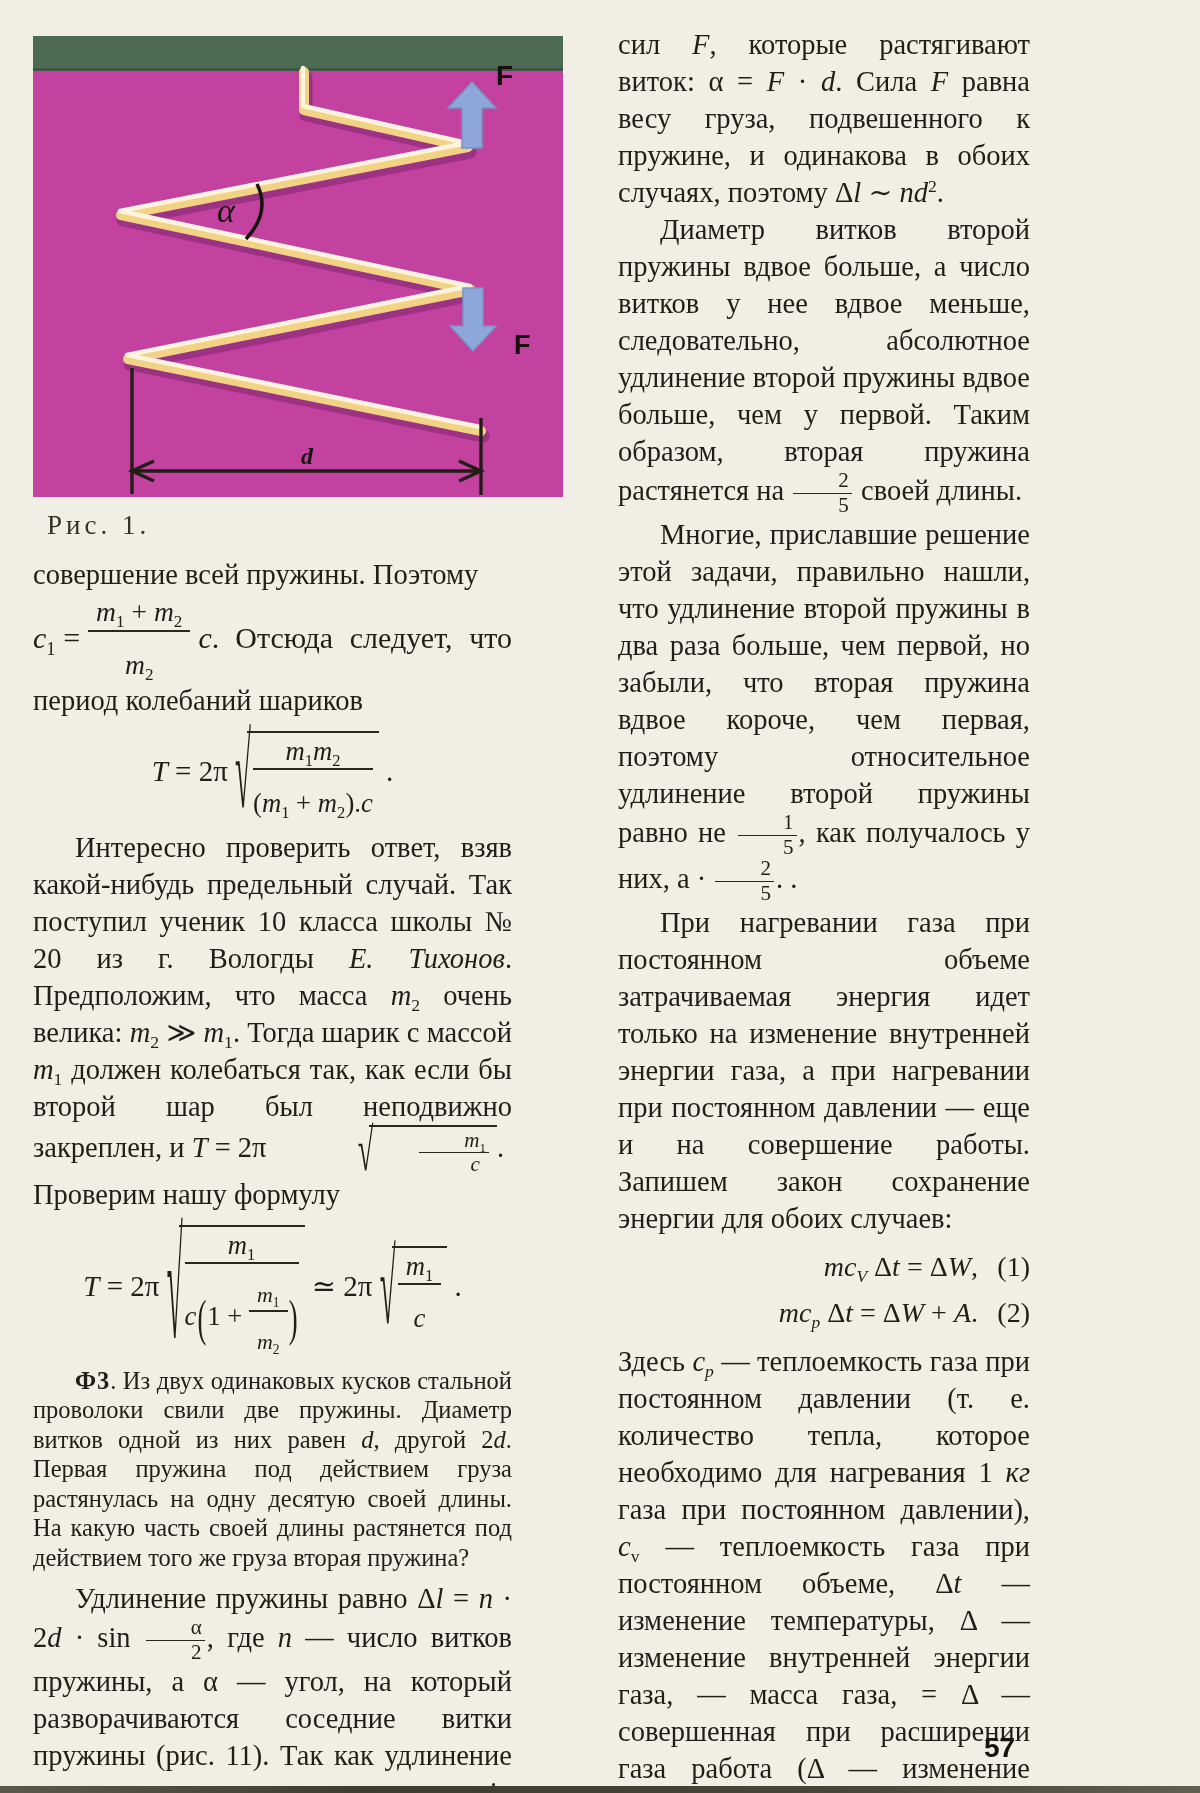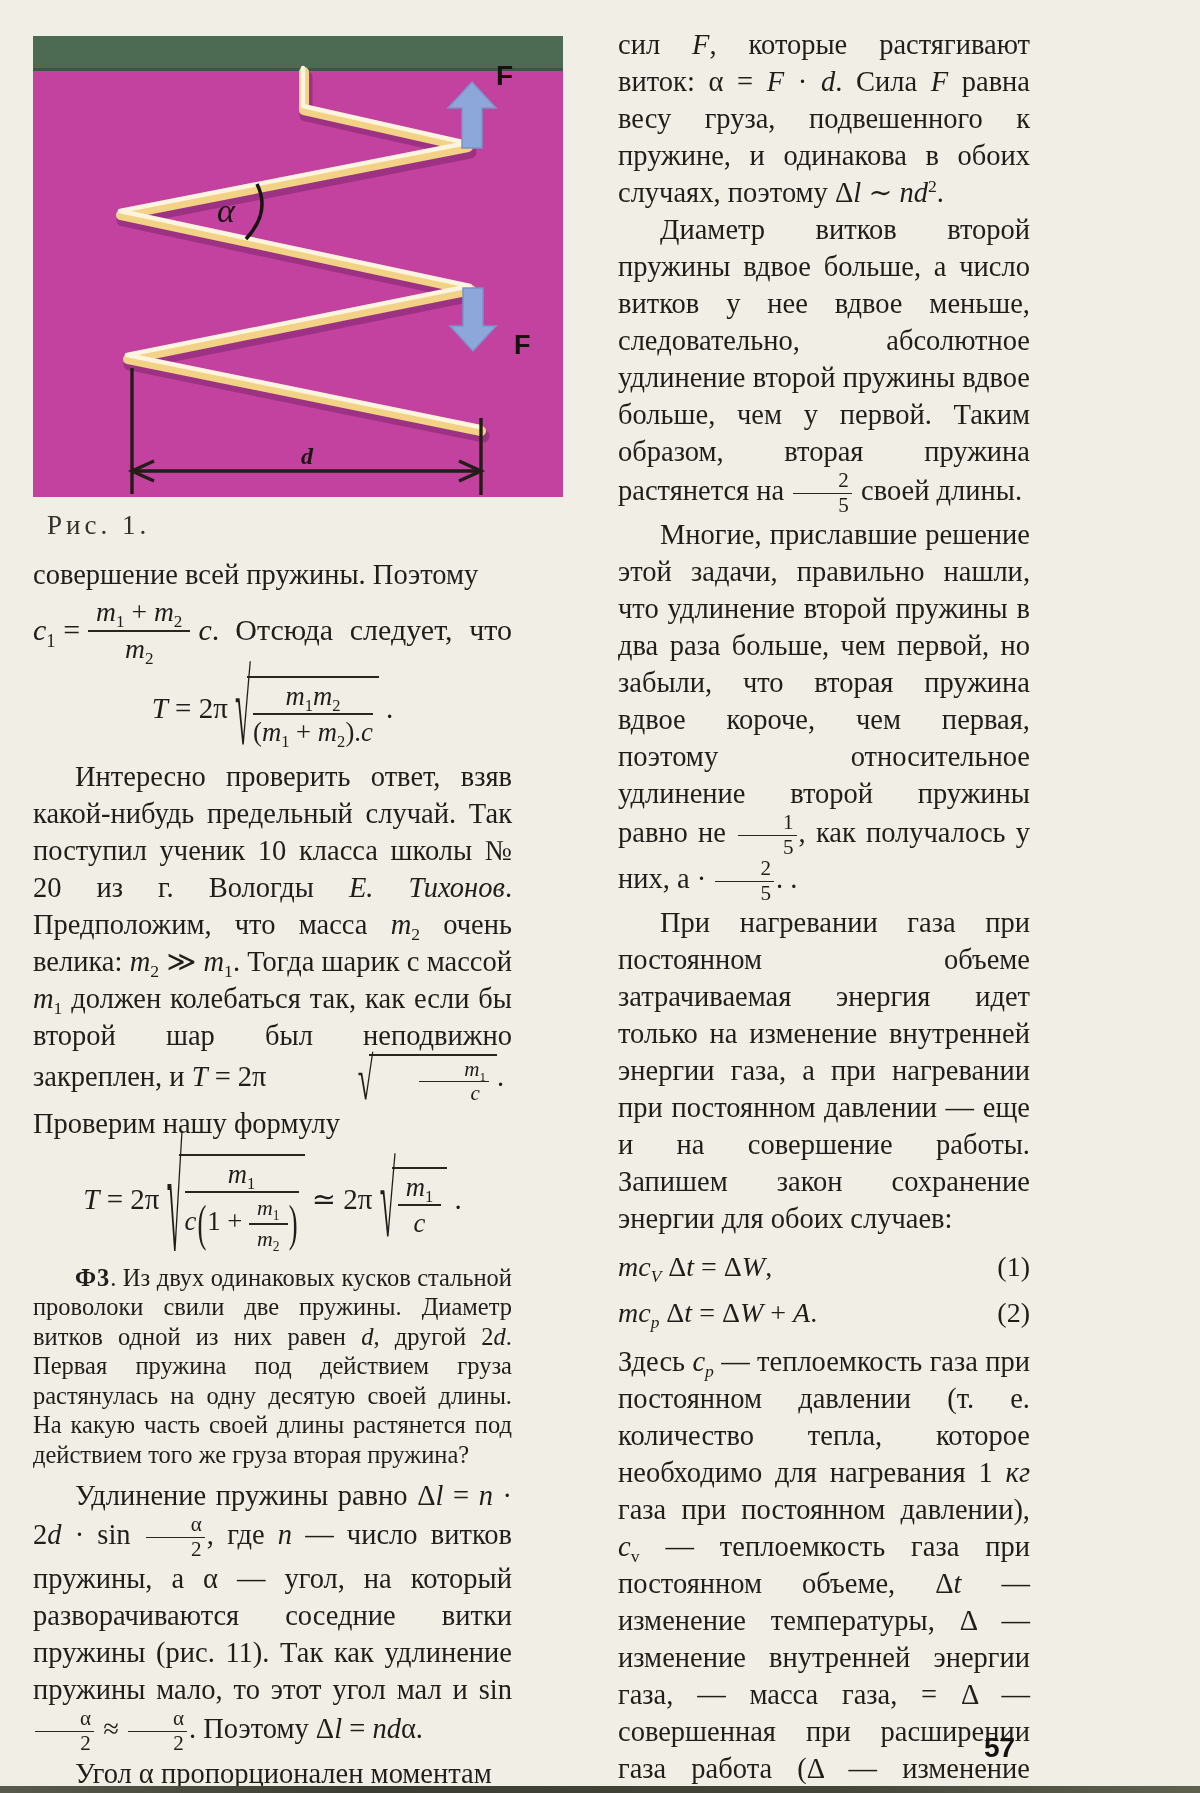--- a/index.html
+++ b/index.html
@@ -31,28 +31,28 @@
   
   .sqrt{display:inline-block;white-space:nowrap;vertical-align:middle;}
   .sqrt .rs{display:inline-block;vertical-align:middle;transform:scaleY(2.1);transform-origin:center;margin-right:-4px;font-weight:400;}
   .sqrt .rb{display:inline-block;vertical-align:middle;border-top:2.4px solid #2a251f;padding:3px 6px 0 6px;}
   .sqrt.big .rs{transform:scaleY(3.6);}
   .sqrt.huge .rs{transform:scaleY(5.2);}
   
   .dformula{font-size:29px;text-align:center;margin:12px 0 12px;line-height:1.1;}
   .dfrac{display:inline-block;text-align:center;vertical-align:middle;font-size:0.92em;line-height:1.05;}
   .dfrac .num{display:block;border-bottom:2px solid #2a251f;padding:1px 8px 3px;}
-  .dfrac .den{display:block;padding-top:3px;}
+  .dfrac .den{display:block;padding-top:3px;margin-top:16px;}
   .dfrac .dfrac{font-size:0.82em;}
   .bigp{display:inline-block;vertical-align:middle;transform:scaleY(1.9);font-weight:400;padding:0 1px;}
   .fline{font-size:30px;display:flex;align-items:center;margin:4px 0 2px;}
   .fline .ftail{flex:1;text-align:justify;text-align-last:justify;margin-left:16px;}
   .fline .fgap{margin:0 8px;}
   .eqrow{display:flex;align-items:center;font-size:28px;margin:14px 0;}
-  .eqrow .eqbody{flex:1;text-align:left;}
+  .eqrow .eqbody{flex:1;text-align:right;}
   .eqrow .eqno{width:52px;text-align:right;}
   
   .pageno{position:absolute;left:984px;top:1732px;font-size:28px;font-weight:bold;font-family:"Liberation Sans","DejaVu Sans",sans-serif;color:#14120f;}
   .bottom-edge{position:absolute;left:0;bottom:0;width:100%;height:7px;background:linear-gradient(90deg,#5a5a4c,#3c3c32 30%,#45453a 70%,#60604f);}
 </style>
 </head>
 <body>
 
 <div id="page">
 
@@ -98,20 +98,21 @@
     <div class="fline">
       <span><i>c</i><sub>1</sub> =</span>
       <span class="dfrac fgap">
         <span class="num"><i>m</i><sub>1</sub> + <i>m</i><sub>2</sub></span>
         <span class="den"><i>m</i><sub>2</sub></span>
       </span>
       <span><i>c</i>.</span>
       <span class="ftail">Отсюда следует, что</span>
     </div>
 
+    <p class="body">период колебаний шариков</p>
 
     <div class="dformula">
       <span><i>T</i> = 2π</span>
       <span class="sqrt big"><span class="rs">√</span><span class="rb"><span class="dfrac"><span class="num"><i>m</i><sub>1</sub><i>m</i><sub>2</sub></span><span class="den">(<i>m</i><sub>1</sub> + <i>m</i><sub>2</sub>).<i>c</i></span></span></span></span>
       <span>.</span>
     </div>
 
     <p class="body indent">Интересно проверить ответ, взяв какой-нибудь предельный случай. Так поступил ученик 10 класса школы № 20 из г. Вологды <i>Е. Тихонов</i>. Предположим, что масса <i>m</i><sub>2</sub> очень велика: <i>m</i><sub>2</sub> ≫ <i>m</i><sub>1</sub>. Тогда шарик с массой <i>m</i><sub>1</sub> должен колебаться так, как если бы второй шар был неподвижно закреплен, и <i>T</i> = 2π <span class="sqrt"><span class="rs">√</span><span class="rb"><span class="frac"><span class="num"><i>m</i><sub>1</sub></span><span class="den"><i>c</i></span></span></span></span>.</p>
     <p class="body">Проверим нашу формулу</p>
 

